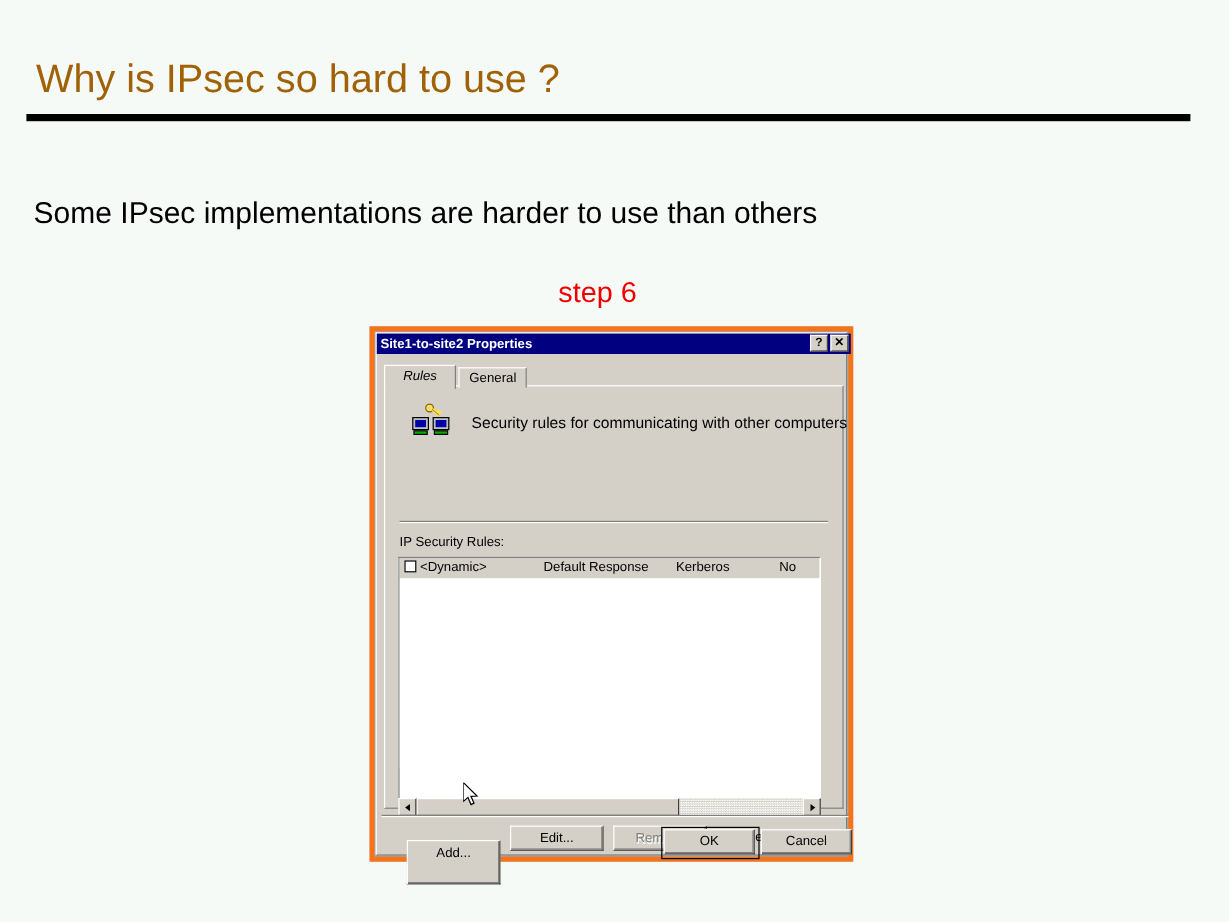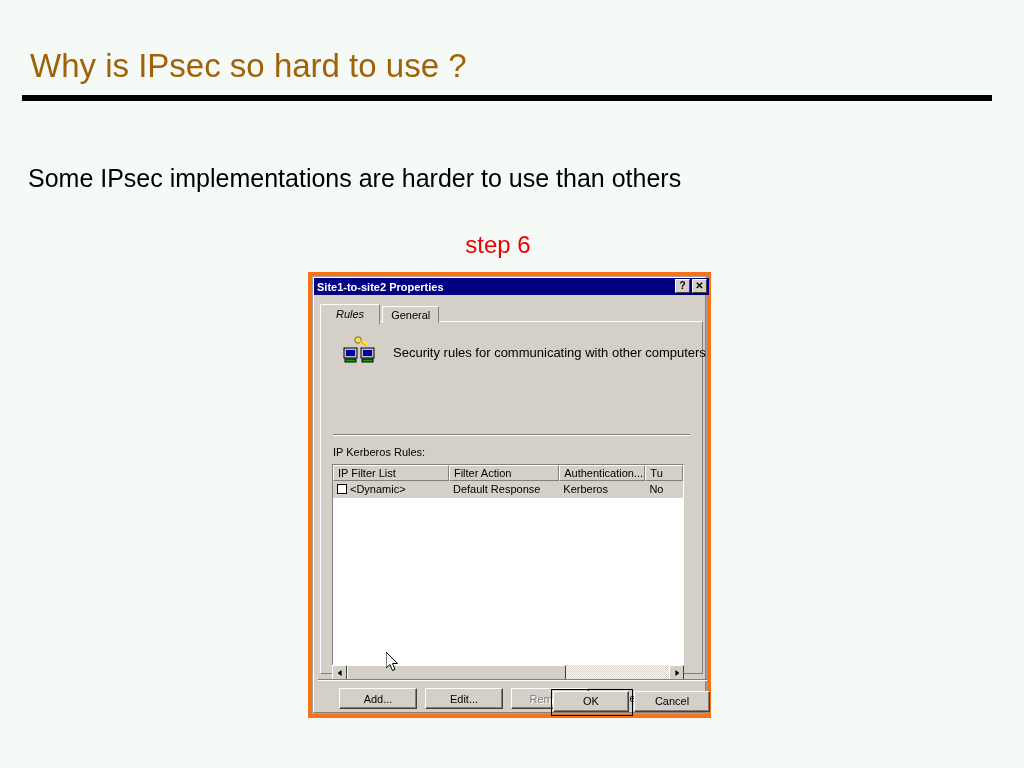--- a/index.html
+++ b/index.html
@@ -335,21 +335,21 @@
   .btn::after {
     content: "";
     position: absolute;
     left: 0; top: 0; right: 0; bottom: 0;
     border-right: 1px solid #808080;
     border-bottom: 1px solid #808080;
     pointer-events: none;
   }
   .btn.disabled { color: #808080; text-shadow: 1px 1px 0 #ffffff; }
 
-  .act-add    { position: absolute; left: 18px;  top: 366px; width: 78px; height: 21px; line-height: 20px; text-align: center; }
+  .act-add    { position: absolute; left: 18px;  top: 378px; width: 78px; height: 37px; line-height: 20px; text-align: center; }
   .act-edit   { position: absolute; left: 104px; top: 366px; width: 78px; height: 21px; line-height: 20px; }
   .act-remove { position: absolute; left: 190px; top: 366px; width: 78px; height: 21px; line-height: 20px; }
 
   .wizard-check {
     position: absolute;
     left: 278px;
     top: 370px;
     display: flex;
     align-items: center;
     font-size: 11px;
@@ -461,29 +461,23 @@
           <rect x="18" y="12" width="13" height="10" fill="#c0c0c0" stroke="#000000" stroke-width="1"></rect>
           <rect x="20" y="14" width="9" height="6" fill="#0000a8"></rect>
           <rect x="19" y="23" width="11" height="3" fill="#00a800" stroke="#000000" stroke-width="1"></rect>
         </svg>
       </span>
       <span class="desc-text">Security rules for communicating with other computers</span>
     </div>
 
     <div class="etched-sep"></div>
 
-    <div class="rules-label">IP Kerberos Rules:</div>
+    <div class="rules-label">IP Security Rules:</div>
 
     <div class="listview">
-      <div class="lv-head">
-        <div class="lv-th" style="width:124px">IP Filter List</div>
-        <div class="lv-th" style="width:118px">Filter Action</div>
-        <div class="lv-th" style="width:92px">Authentication...</div>
-        <div class="lv-th" style="width:40px">Tu</div>
-      </div>
 
       <div class="lv-row">
         <div class="lv-td" style="width:124px">
           <span class="lv-check"></span><span>&lt;Dynamic&gt;</span>
         </div>
         <div class="lv-td" style="width:118px">Default Response</div>
         <div class="lv-td" style="width:92px">Kerberos</div>
         <div class="lv-td" style="width:40px">No</div>
       </div>
 

